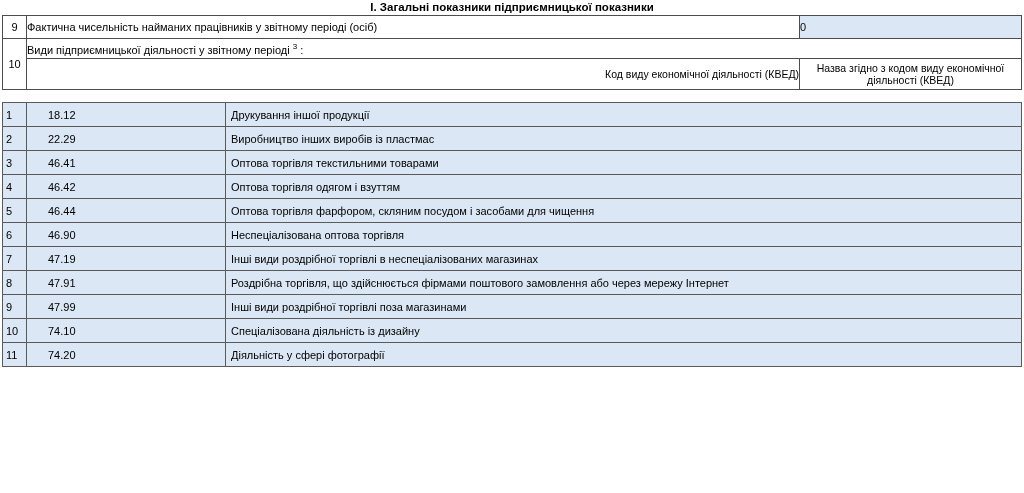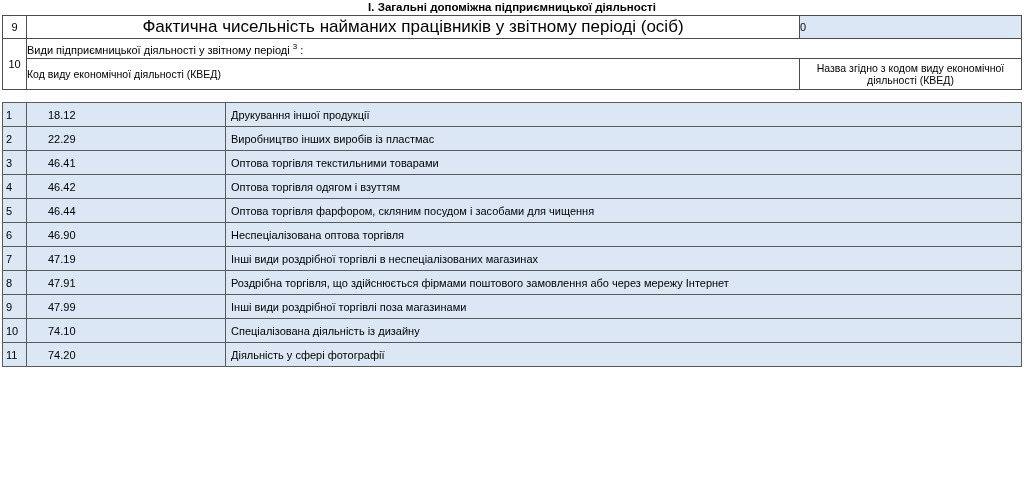--- a/index.html
+++ b/index.html
@@ -41,43 +41,42 @@
     vertical-align: middle;
     padding: 0;
   }
   .c-num {
     width: 24px;
     text-align: center;
     font-size: 11px;
   }
   .c-lbl {
     padding-left: 5px;
-    font-size: 17px;
+    font-size: 11px;
     height: 22px;
-    text-align: center;
   }
   .c-val {
     width: 222px;
     background: #dbe7f4;
     padding-left: 4px;
     font-size: 11px;
     color: #0a0a0a;
   }
   .row10-head {
     padding-left: 5px;
     font-size: 11px;
     height: 19px;
   }
   .sup {
     font-size: 8px;
     vertical-align: super;
   }
   .c-kved-code {
     width: 199px;
-    text-align: left;
+    text-align: right;
     font-size: 10.5px;
     line-height: 12px;
     padding: 2px 2px;
     height: 30px;
   }
   .c-kved-name {
     text-align: center;
     font-size: 10.5px;
     padding: 2px 2px;
     height: 30px;
@@ -112,21 +111,21 @@
   table.lst td.name {
     padding-left: 5px;
     margin-left: 8px;
   }
 </style>
 </head>
 <body>
 
 <div class="page">
 
-  <div class="section-title">I. Загальні допоміжна підприємницької діяльності</div>
+  <div class="section-title">I. Загальні показники підприємницької показники</div>
 
   <table class="frm">
     <colgroup>
       <col style="width:24px">
       <col>
       <col style="width:222px">
     </colgroup>
     <tbody>
       <tr>
         <td class="c-num">9</td>

